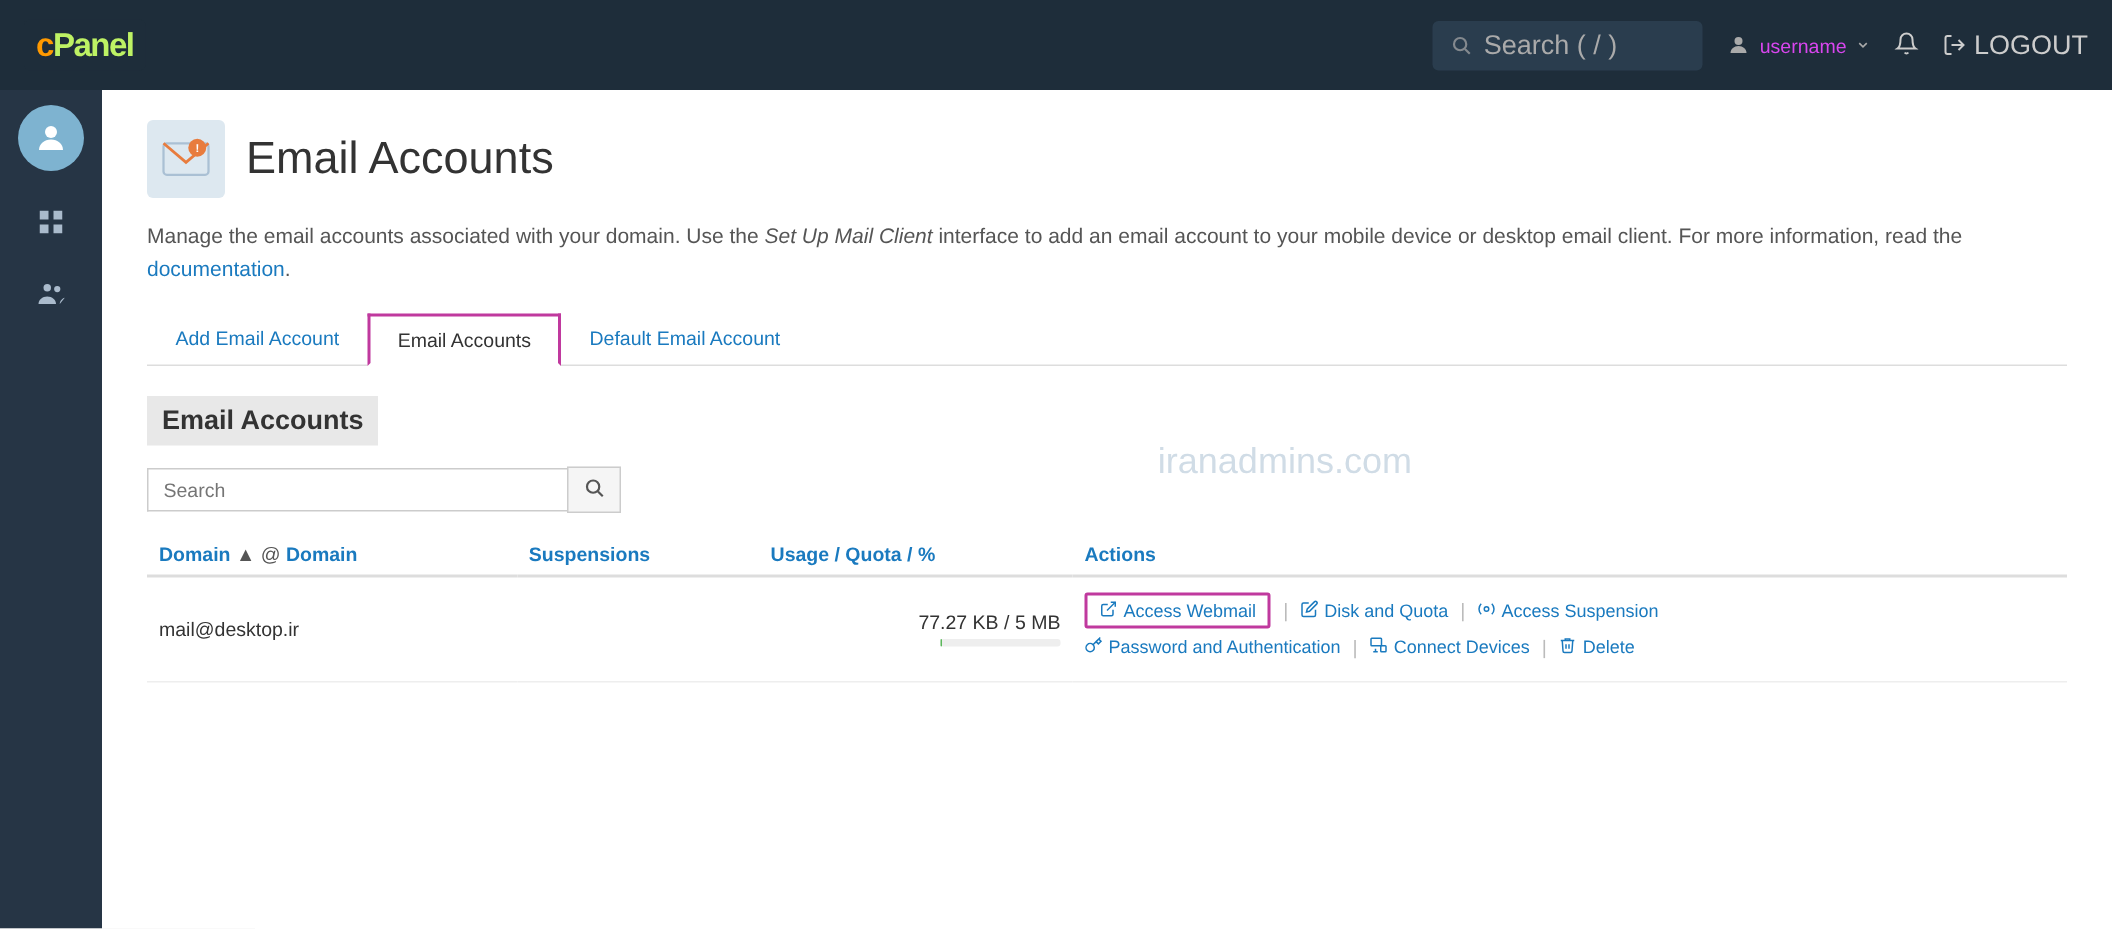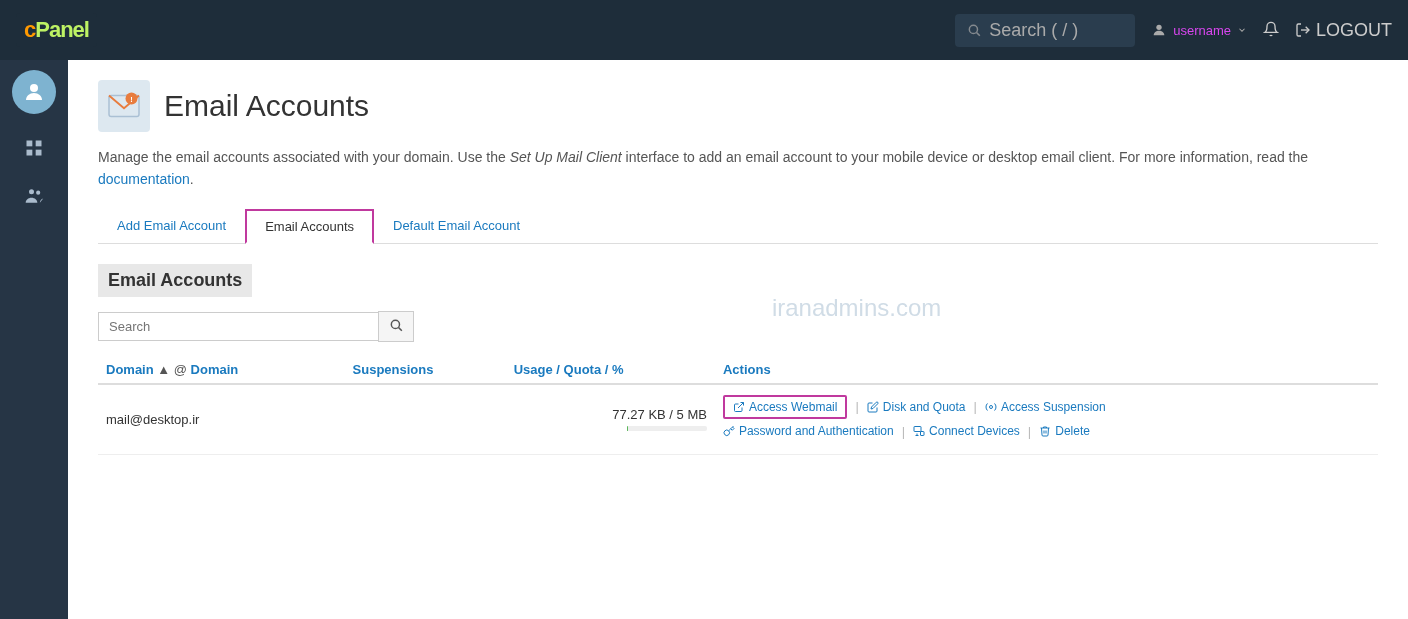--- a/index.html
+++ b/index.html
@@ -246,21 +246,21 @@
     }
     .action-row {
       display: flex;
       gap: 8px;
       align-items: center;
       margin-bottom: 5px;
       flex-wrap: wrap;
     }
     .action-btn {
       display: flex;
-      align-items: center;
+      align-items: flex-start;
       gap: 4px;
       color: #1a7abf;
       cursor: pointer;
       font-size: 12px;
       text-decoration: none;
       white-space: nowrap;
     }
     .action-btn.highlighted {
       border: 2px solid #c0399e;
       padding: 3px 8px;

